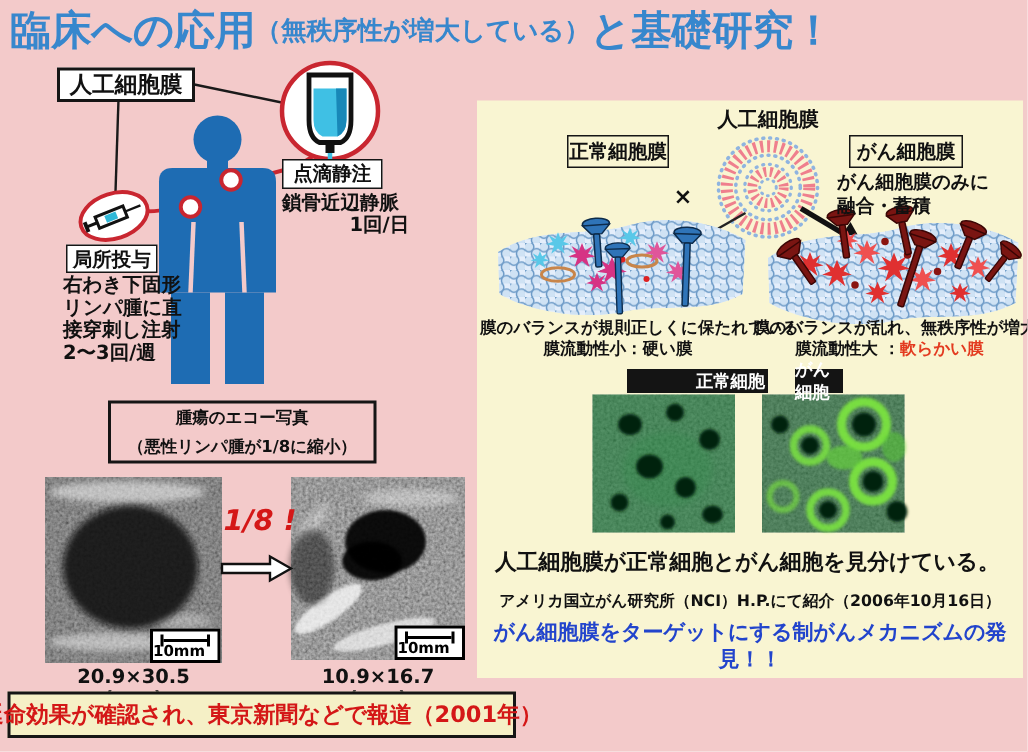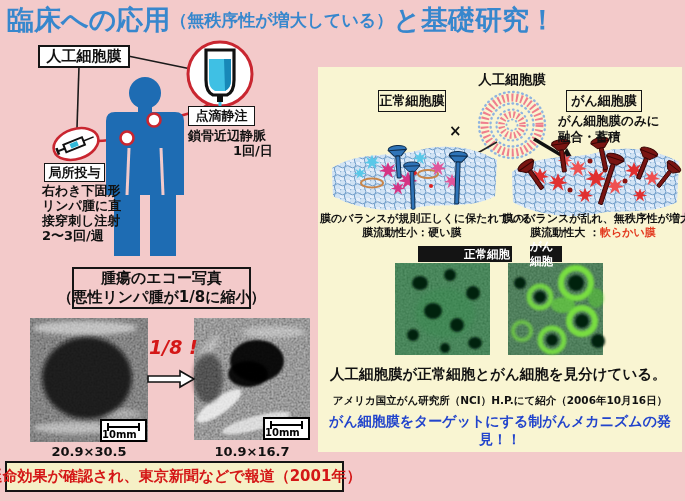--- a/index.html
+++ b/index.html
@@ -9,21 +9,21 @@
   .bold{font-weight:bold;}
   .wbox{position:absolute;background:#fff;border:2px solid #151515;display:flex;
     align-items:center;justify-content:center;font-weight:bold;color:#111;box-sizing:border-box;}
   .title{left:7px;top:2px;display:flex;align-items:center;color:var(--title_blue,#3787cd);
     white-space:nowrap;font-weight:bold;}
   .t-main{font-size:27px;}
   .t-paren{font-size:17px;}
   .smalltxt{font-size:13px;font-weight:bold;color:#111;line-height:15px;white-space:nowrap;}
   .echo-titlebox{left:72px;top:267px;width:179px;height:42px;border:2px solid #151515;
     box-sizing:border-box;display:flex;flex-direction:column;align-items:center;justify-content:center;
-    font-size:15px;font-weight:bold;color:#111;line-height:19px;white-space:nowrap;}
+    font-size:11px;font-weight:bold;color:#111;line-height:19px;white-space:nowrap;}
   .sizelabel{font-size:13px;font-weight:bold;color:#111;text-align:center;}
   .reduction{left:149px;top:336px;font-size:19px;font-weight:bold;font-style:italic;
     color:var(--accent_red,#d41717);white-space:nowrap;}
   .panel{left:318px;top:67px;width:364px;height:385px;background:var(--panel_cream,#f9f5d2);}
   .blackbox{position:absolute;background:#141414;color:#fff;font-weight:bold;font-size:11.5px;
     display:flex;align-items:center;justify-content:center;}
   .caption{position:absolute;font-size:11px;font-weight:bold;color:#111;text-align:center;
     line-height:14px;white-space:nowrap;}
   .redtxt{color:var(--soft_membrane_red,#e33b20);}
   .finding{left:330px;top:365px;width:340px;text-align:left;font-size:14.5px;font-weight:bold;color:#111;}

